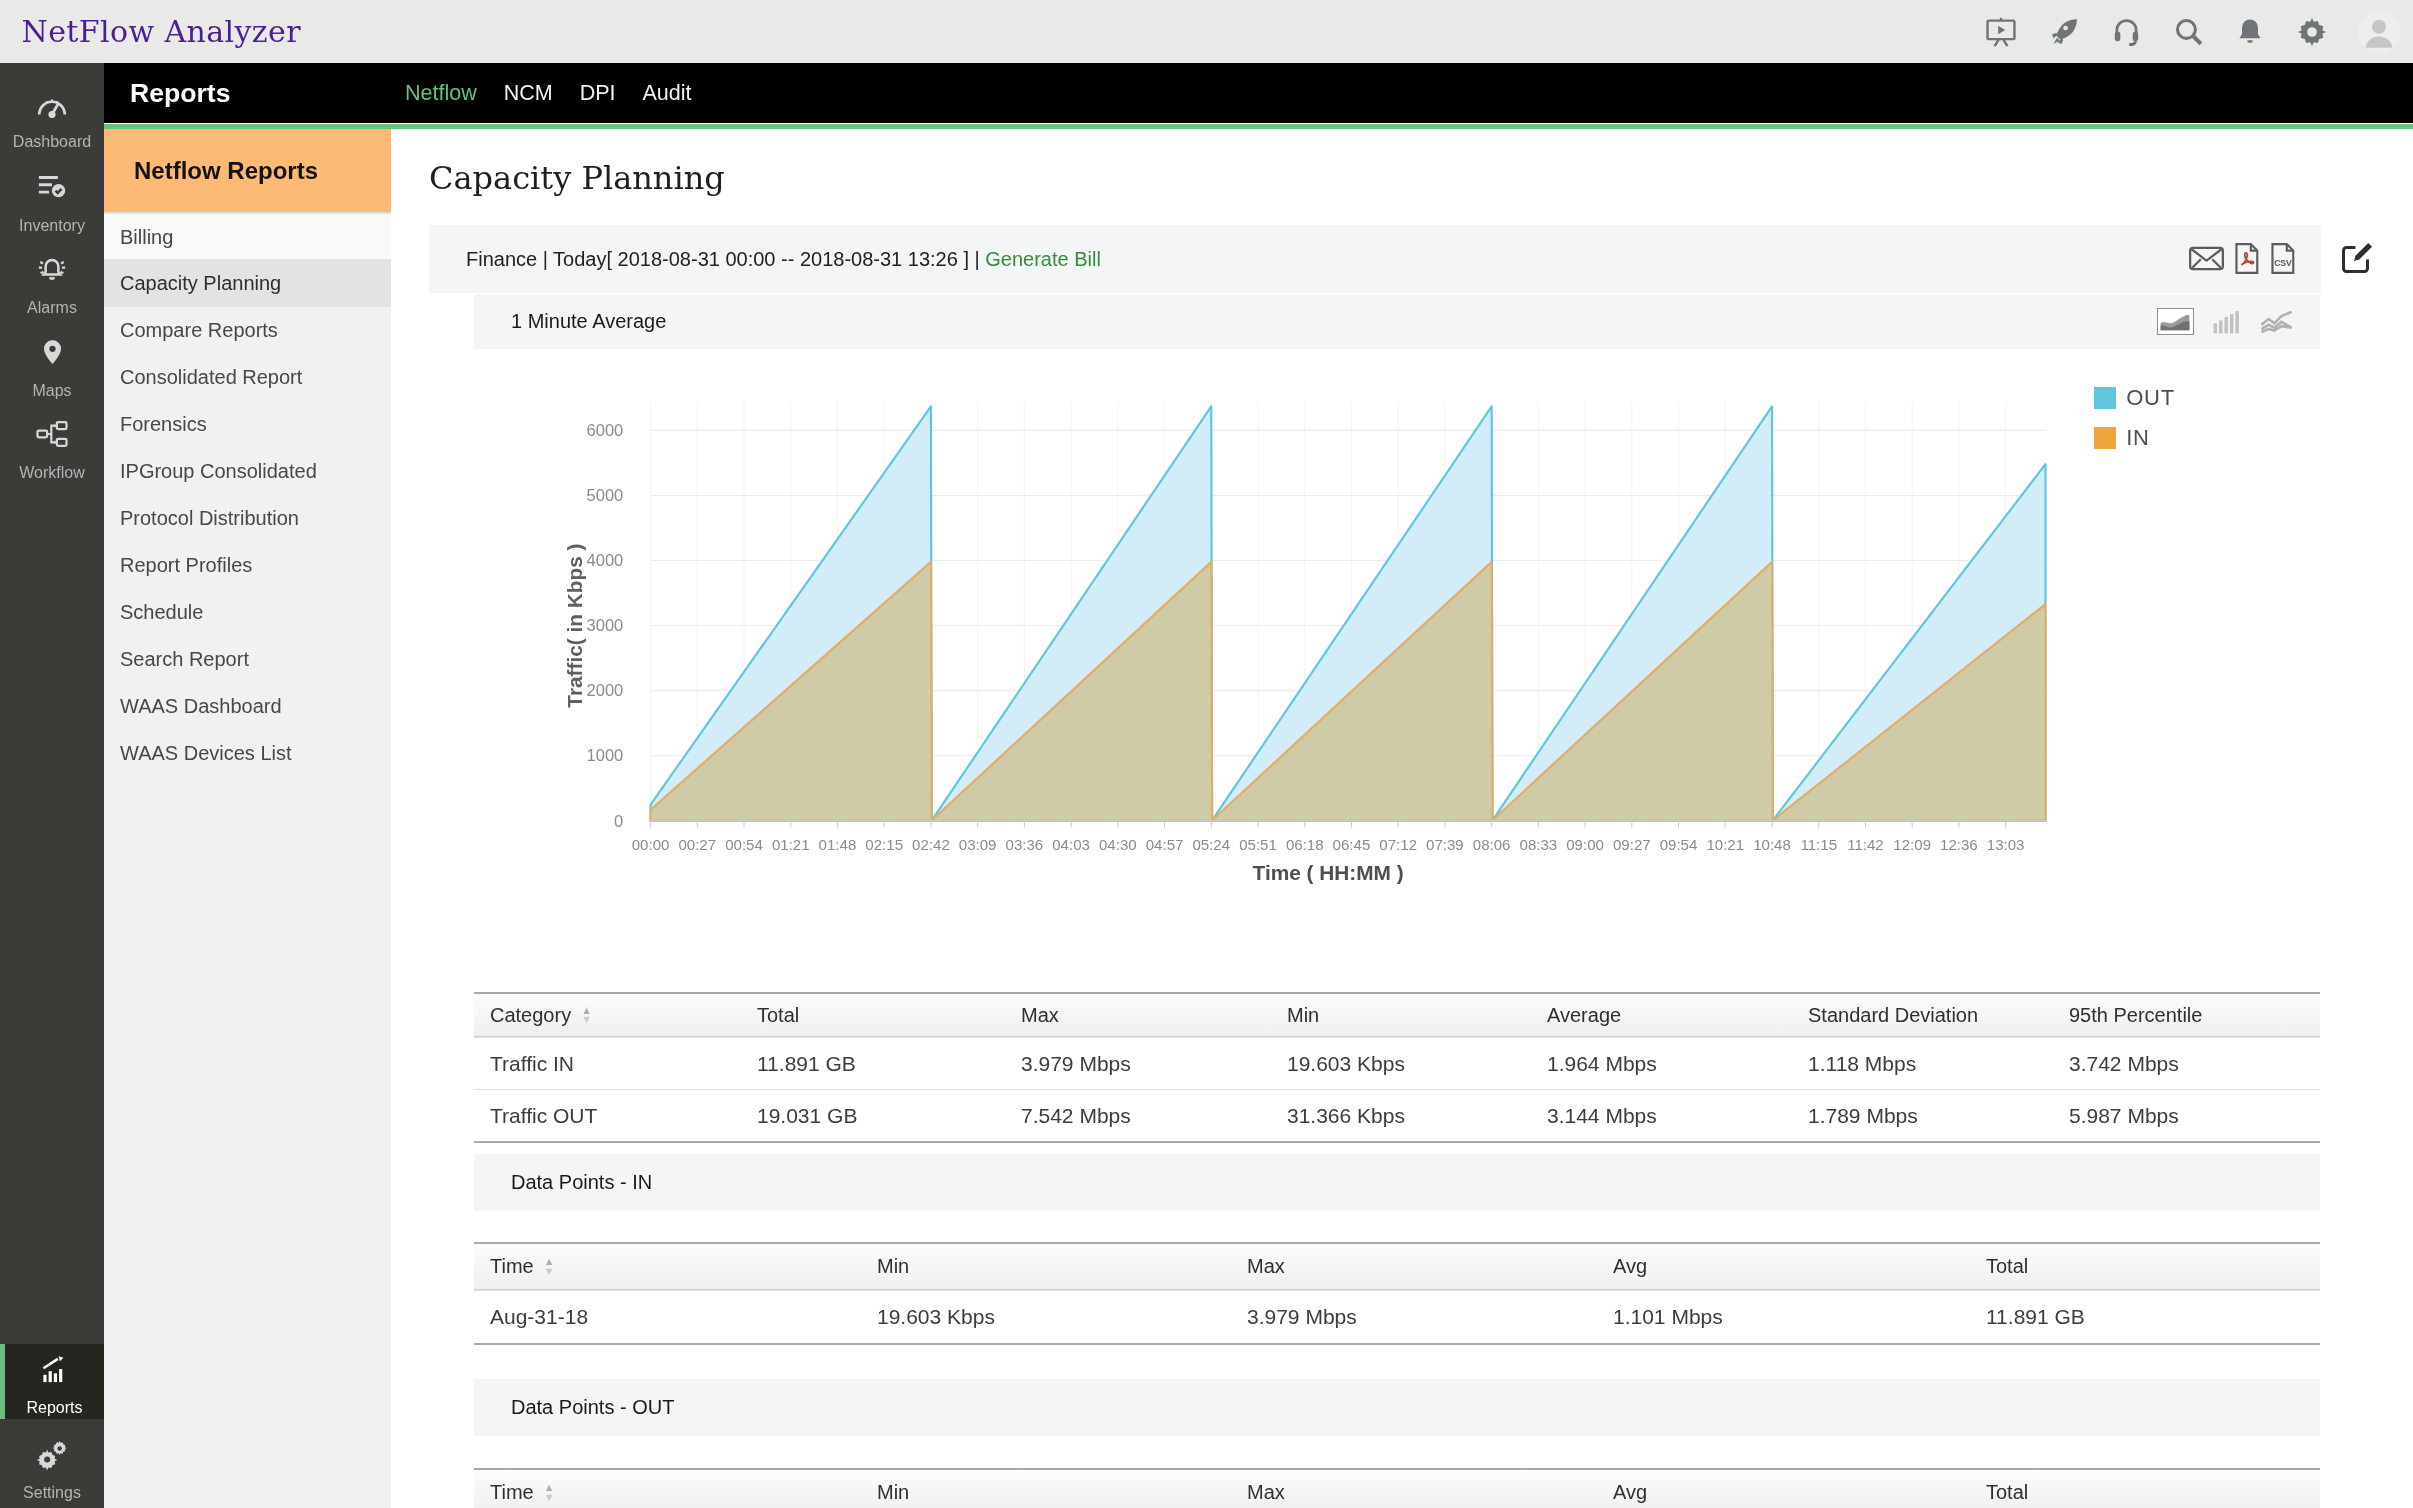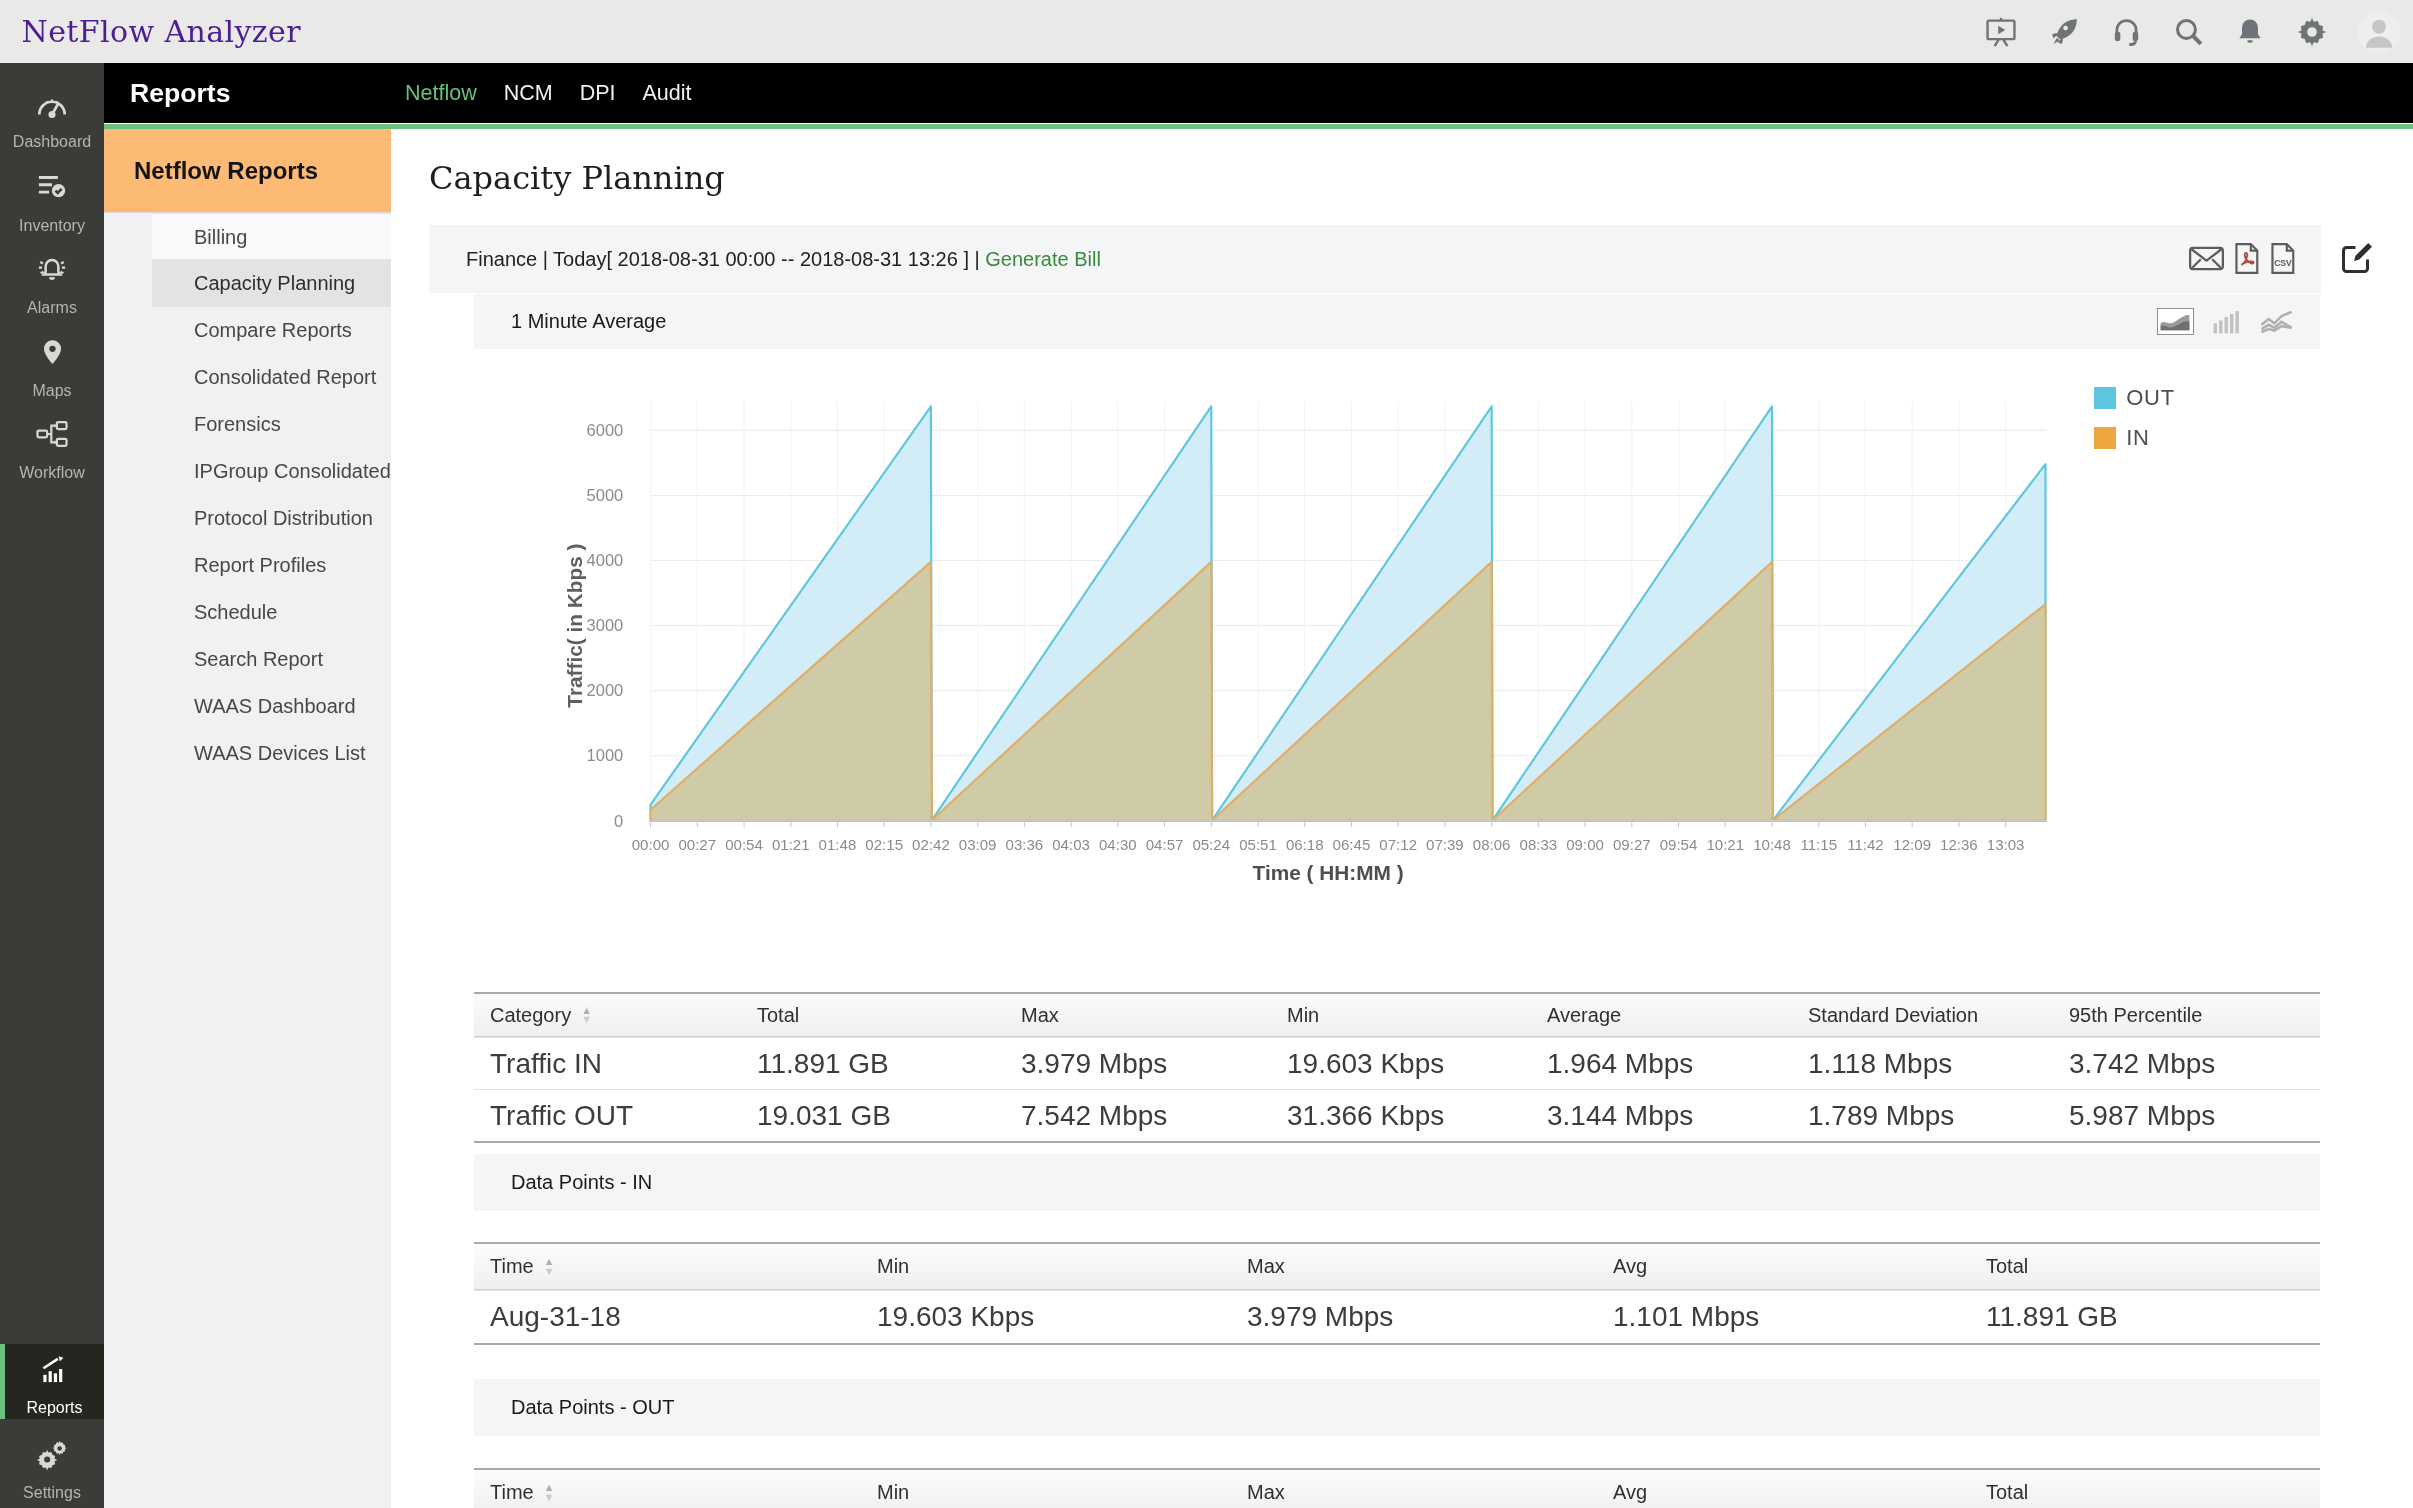--- a/index.html
+++ b/index.html
@@ -27,21 +27,21 @@
   .sidebar { position:absolute; left:0; top:63px; width:104px; height:1445px; background:#3b3c37; }
   .side-item { position:absolute; left:0; width:104px; display:flex; flex-direction:column; align-items:center; gap:12px; padding-top:8.6px; height:75px; cursor:pointer; }
   .side-item .lbl { font-size:16px; color:#b4b4b2; }
   .side-item.active { background:#25261f; border-left:5px solid #6cbf7e; padding-left:0; }
   .side-item.active .lbl { color:#fff; }
 
   
   .panel { position:absolute; left:104px; top:129px; width:287px; height:1379px; background:#f1f1f2; }
   .panel-header { height:84px; background:#fdba74; border-bottom:0.7px solid #dcdcdc; line-height:84px; padding-left:30px;
                   font-size:24px; font-weight:700; color:#141414; }
-  .panel-item { height:47px; line-height:47px; padding-left:42px; font-size:20px; color:#474747; cursor:pointer;margin-left:48px; }
+  .panel-item { height:47px; line-height:47px; padding-left:16px; font-size:20px; color:#474747; cursor:pointer; }
   .panel-item.first { background:#f9f9fa; border-top:0.7px solid #e4e4e4; border-bottom:0.7px solid #e4e4e4; }
   .panel-item.selected { background:#e3e3e4; color:#2e2e2e; }
 
   
   .content { position:absolute; left:391px; top:129px; width:2022px; height:1379px; background:#fff; }
   .page-title { position:absolute; left:38px; top:30px; font-family:"DejaVu Serif", serif; font-size:32px; color:#1f1f1f; }
 
   .toolbar { position:absolute; left:38px; top:96px; width:1892px; height:68px; background:#f4f5f7; display:flex; align-items:center; }
   .toolbar-text { margin-left:37px; font-size:20px; color:#222; }
   .toolbar-link { color:#398a3c; cursor:pointer; }
@@ -59,21 +59,21 @@
   .legend-item { position:absolute; display:flex; align-items:center; gap:10.8px; cursor:pointer; }
   .legend-swatch { width:21.5px; height:21.5px; }
   .legend-label { font-size:22px; color:#4f4f4f; letter-spacing:0.7px; }
 
   
   .tbl { position:absolute; left:83px; width:1846px; border-top:2.2px solid #a9a9a9; border-bottom:2.2px solid #a9a9a9; }
   .thead { display:grid; background:linear-gradient(#fcfcfc,#efefef); border-bottom:0.7px solid #cfcfcf; align-items:center; padding-left:16px; }
   .thead .th { font-size:20px; color:#303030; display:flex; align-items:center; }
   .trow { display:grid; align-items:center; padding-left:16px; border-top:0.7px solid #e2e2e2; background:#fff; }
   .trow:first-of-type { border-top:none; }
-  .trow .td { font-size:28px; color:#3c3c3c; }
+  .trow .td { font-size:21px; color:#3c3c3c; }
   .grid-summary { grid-template-columns:267px 264px 266px 260px 261px 261px 1fr; }
   .grid-dp { grid-template-columns:387px 370px 366px 373px 1fr; }
   .tbl-summary { top:863px; }
   .tbl-summary .thead { height:43px; }
   .tbl-summary .trow { height:52px; }
   .dp-in-bar { left:83px; top:1025px; width:1846px; height:57px; }
   .tbl-in { top:1113px; }
   .tbl-in .thead { height:46px; }
   .tbl-in .trow { height:53px; }
   .dp-out-bar { left:83px; top:1250px; width:1846px; height:57px; }

